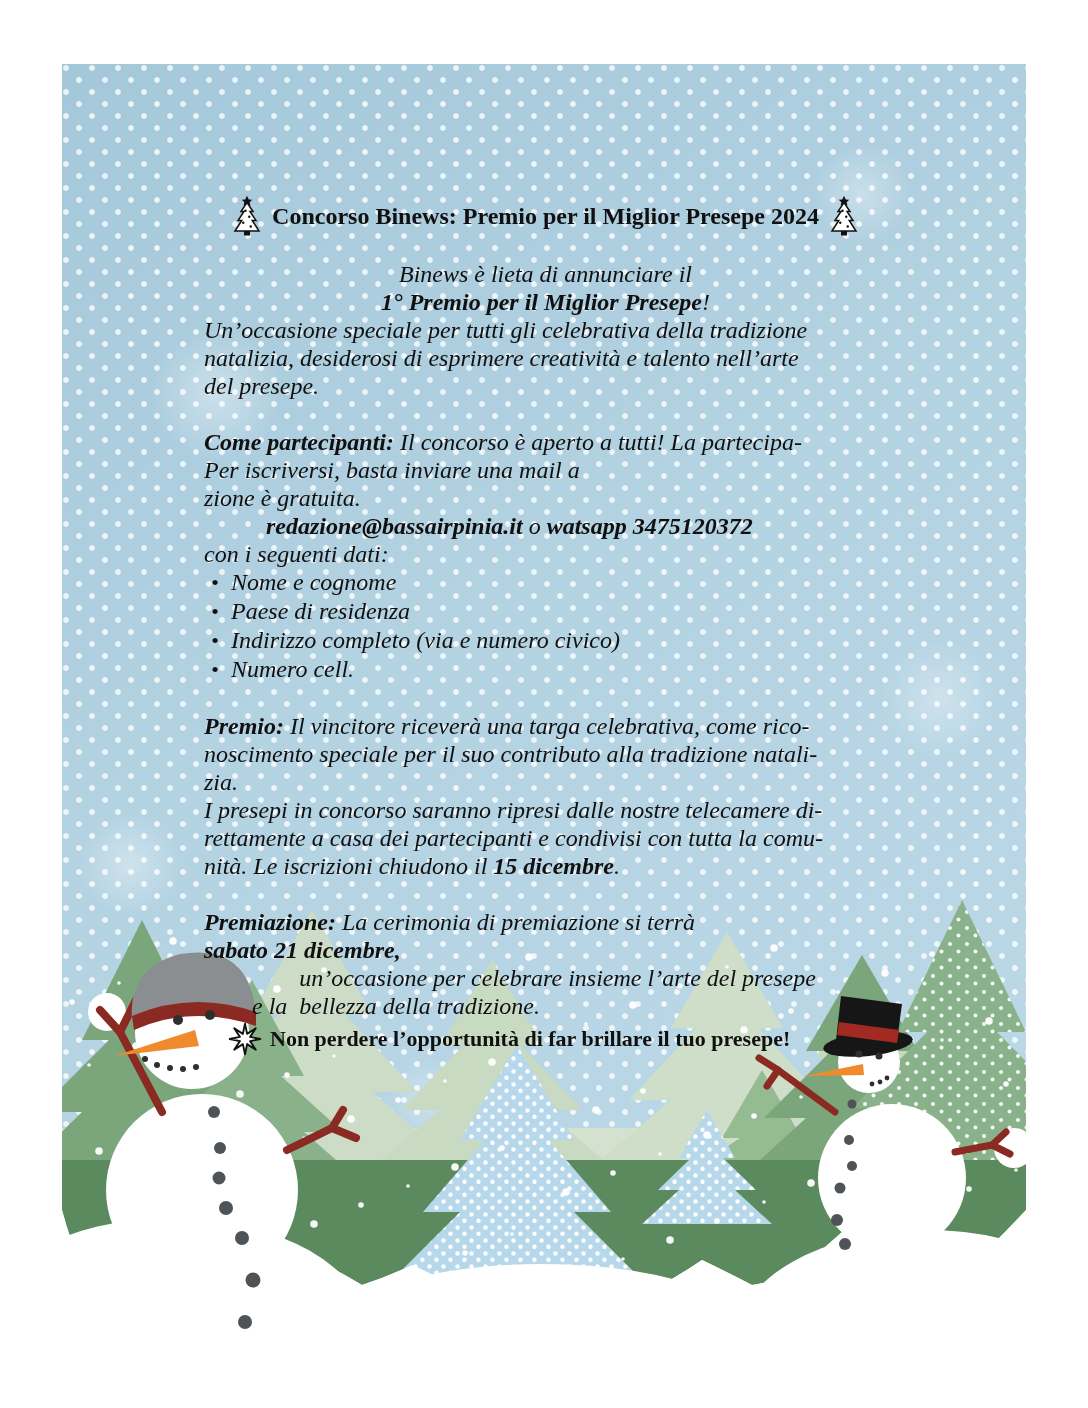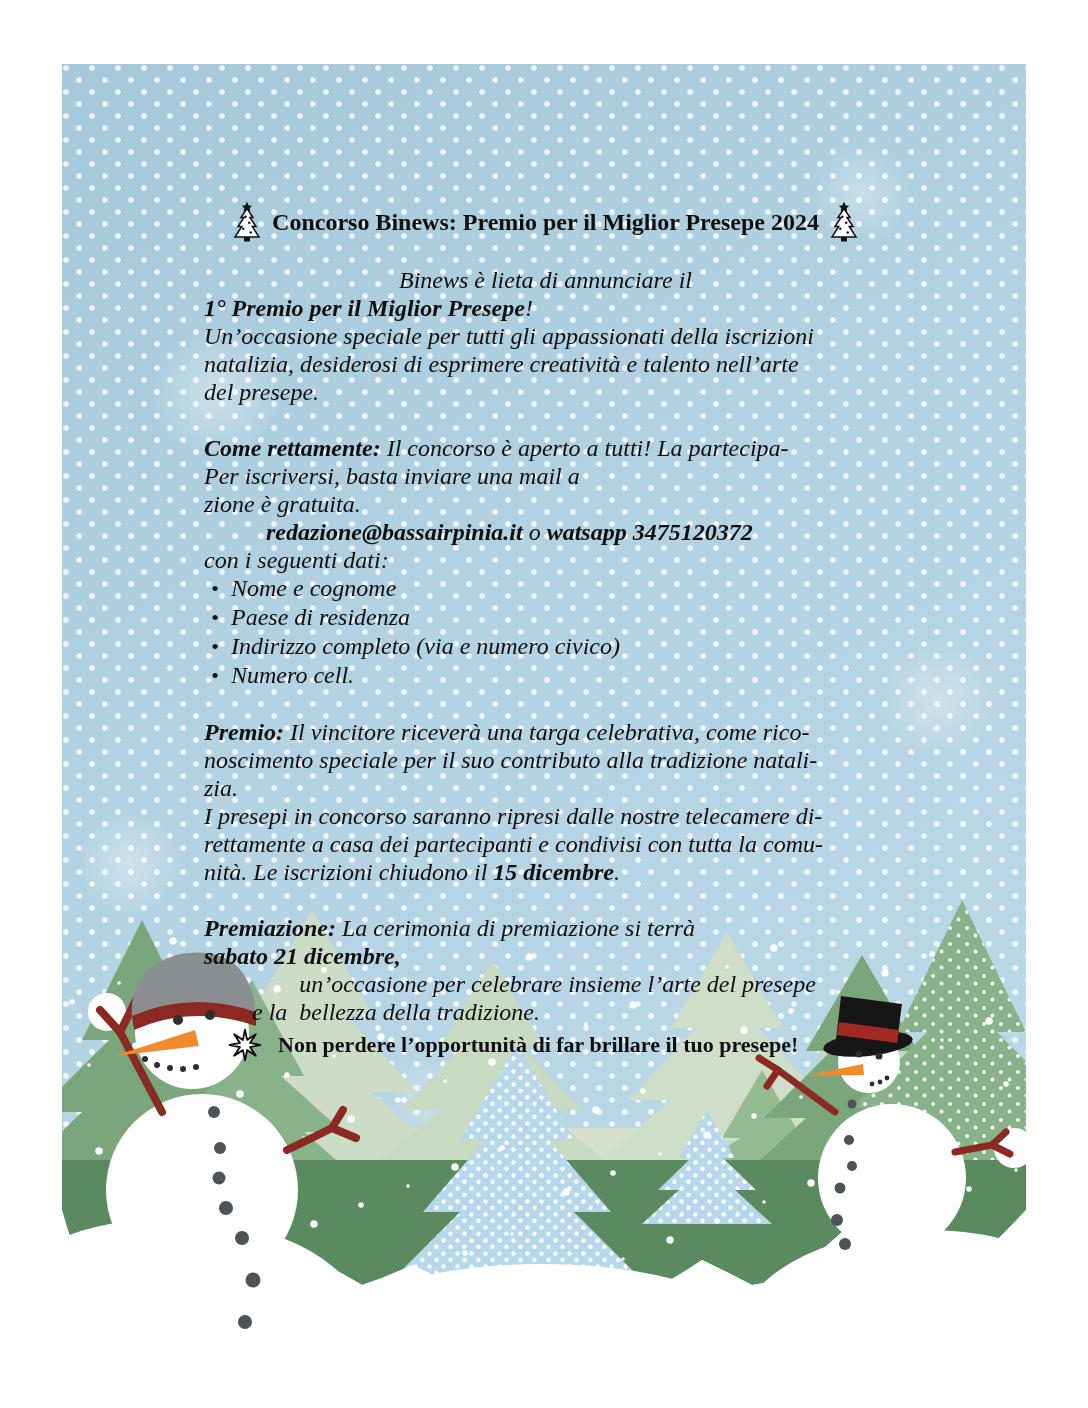--- a/index.html
+++ b/index.html
@@ -26,30 +26,30 @@
       radial-gradient(circle at 4px 4px, rgba(255,255,255,.5) 2.2px, transparent 3px) 0 0 / 26px 24px,
       radial-gradient(circle at 4px 4px, rgba(255,255,255,.5) 2.2px, transparent 3px) 13px 12px / 26px 24px,
       radial-gradient(ellipse 430px 330px at 42% 30%, #f1f7fa, rgba(241,247,250,0) 72%),
       linear-gradient(160deg,#e3eef4 0%,#ddе9f1 100%),
       linear-gradient(160deg,#e2edf3,#dce8f0);
   }
 
   .scene{position:absolute;left:62px;top:860px;width:964px;height:548px;z-index:2;}
 
   
-  .textcol{position:absolute;left:170px;top:116px;width:743px;box-sizing:border-box;
+  .textcol{position:absolute;left:170px;top:110px;width:743px;box-sizing:border-box;
     padding:84px 26px 0 34px;font-size:24px;line-height:28px;z-index:3;}
   .title{display:flex;justify-content:center;align-items:center;gap:10px;
     font-weight:bold;font-size:24px;line-height:40px;height:44px;margin-bottom:22px;}
   .title svg{flex:0 0 auto;}
   .tline{white-space:pre-wrap;font-style:italic;}
   .b{font-weight:bold;}
   .gap{height:28px;}
   .bullet{display:inline-block;width:27px;padding-left:7px;box-sizing:border-box;font-size:22px;}
-  .closing{display:flex;align-items:center;gap:16px;padding-left:24px;margin-top:2px;
+  .closing{display:flex;align-items:center;gap:8px;padding-left:24px;margin-top:2px;
     font-weight:bold;font-size:22px;line-height:30px;}
 </style>
 </head>
 <body>
 
 <div class="page">
   <div class="bg-blue"></div>
   <div class="panel"></div>
 
   <svg class="scene" viewBox="0 0 964 548" preserveAspectRatio="none">
@@ -273,28 +273,28 @@
         <rect x="16" y="47" width="8" height="6" fill="#111"></rect>
         <circle cx="18" cy="20" r="1.6" fill="#111"></circle>
           <circle cx="23" cy="28" r="1.6" fill="#111"></circle>
         <circle cx="15" cy="36" r="1.6" fill="#111"></circle>
           <circle cx="25" cy="41" r="1.6" fill="#111"></circle>
       </svg>
     </div>
 
     <div>
         <div class="tline" style="text-align: center;"><span>Binews è lieta di annunciare il</span></div>
-        <div class="tline" style="text-align: left;"><span class="b">1° Premio per il Miglior Presepe</span><span>!</span></div>
-        <div class="tline"><span>Un’occasione speciale per tutti gli appassionati della iscrizioni</span></div>
+        <div class="tline" style="text-align: center;"><span class="b">1° Premio per il Miglior Presepe</span><span>!</span></div>
+        <div class="tline"><span>Un’occasione speciale per tutti gli celebrativa della tradizione</span></div>
         <div class="tline"><span>natalizia, desiderosi di esprimere creatività e talento nell’arte</span></div>
         <div class="tline"><span>del presepe.</span></div>
       </div>
     <div class="gap"></div>
     <div>
-        <div class="tline"><span class="b">Come rettamente:</span><span> Il concorso è aperto a tutti! La partecipa-</span></div>
+        <div class="tline"><span class="b">Come partecipanti:</span><span> Il concorso è aperto a tutti! La partecipa-</span></div>
         <div class="tline"><span>Per iscriversi, basta inviare una mail a</span></div>
         <div class="tline"><span>zione è gratuita.</span></div>
         <div class="tline" style="padding-left: 62px;"><span class="b">redazione@bassairpinia.it</span><span> o </span><span class="b">watsapp 3475120372</span></div>
         <div class="tline"><span>con i seguenti dati:</span></div>
       </div>
     <div>
         <div class="tline"><span class="bullet">•</span><span>Nome e cognome</span></div>
         <div class="tline"><span class="bullet">•</span><span>Paese di residenza</span></div>
         <div class="tline"><span class="bullet">•</span><span>Indirizzo completo (via e numero civico)</span></div>
         <div class="tline"><span class="bullet">•</span><span>Numero cell.</span></div>

